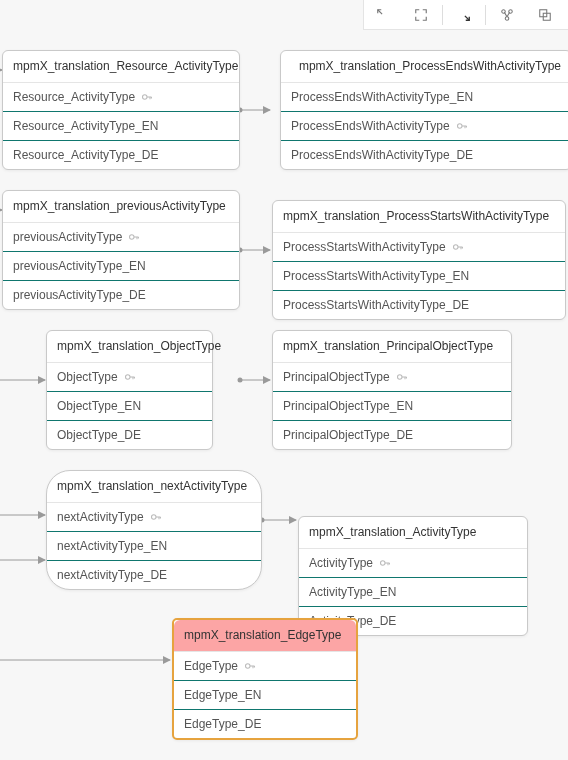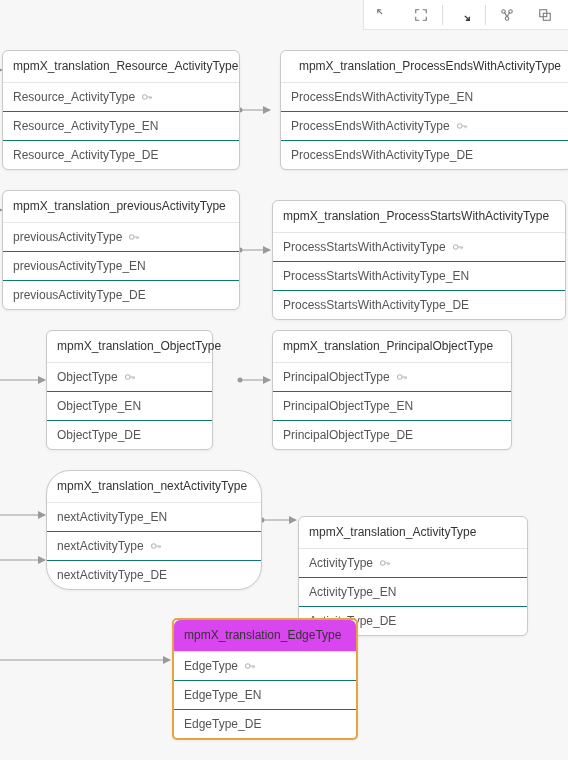--- a/index.html
+++ b/index.html
@@ -38,21 +38,21 @@
     padding: 8px 10px 9px 10px;
     font-weight: 400;
     font-size: 12px;
     color: #333;
     border-bottom: 1px solid #e5e5e5;
     border-top-left-radius: 6px;
     border-top-right-radius: 6px;
     white-space: nowrap;
   }
   .table.sel .thead {
-    background: #d946ef;
+    background: #fca5a5;
     color: #333;
   }
   .row {
     padding: 7px 10px;
     border-bottom: 1px solid #0f766e;
     white-space: nowrap;
     display: flex;
     align-items: center;
     gap: 6px;
     color: #555;
@@ -262,35 +262,35 @@
         <span>PrincipalObjectType_EN</span>
       </div>
     <div class="row">
         <span>PrincipalObjectType_DE</span>
       </div>
   </div>
 
   <div class="table" style="left:46px; top:470px; width:216px;border-radius:24px;">
     <div class="thead">mpmX_translation_nextActivityType</div>
     <div class="row">
+      <span>nextActivityType</span>
+      <span class="keyicon">
+          <svg viewBox="0 0 16 16">
+            <g stroke="#bbb" stroke-width="1.4" fill="none">
+              <circle cx="5" cy="8" r="3"></circle>
+              <line x1="8" y1="8" x2="14" y2="8"></line>
+              <line x1="12" y1="8" x2="12" y2="11"></line>
+              <line x1="14" y1="8" x2="14" y2="10"></line>
+            </g>
+          </svg>
+        </span>
+    </div>
+    <div class="row">
         <span>nextActivityType_EN</span>
       </div>
-    <div class="row">
-      <span>nextActivityType</span>
-      <span class="keyicon">
-          <svg viewBox="0 0 16 16">
-            <g stroke="#bbb" stroke-width="1.4" fill="none">
-              <circle cx="5" cy="8" r="3"></circle>
-              <line x1="8" y1="8" x2="14" y2="8"></line>
-              <line x1="12" y1="8" x2="12" y2="11"></line>
-              <line x1="14" y1="8" x2="14" y2="10"></line>
-            </g>
-          </svg>
-        </span>
-    </div>
     <div class="row">
         <span>nextActivityType_DE</span>
       </div>
   </div>
 
   <div class="table" style="left:298px; top:480px; width:230px;margin-top:36px;">
     <div class="thead">mpmX_translation_ActivityType</div>
     <div class="row">
       <span>ActivityType</span>
       <span class="keyicon">

